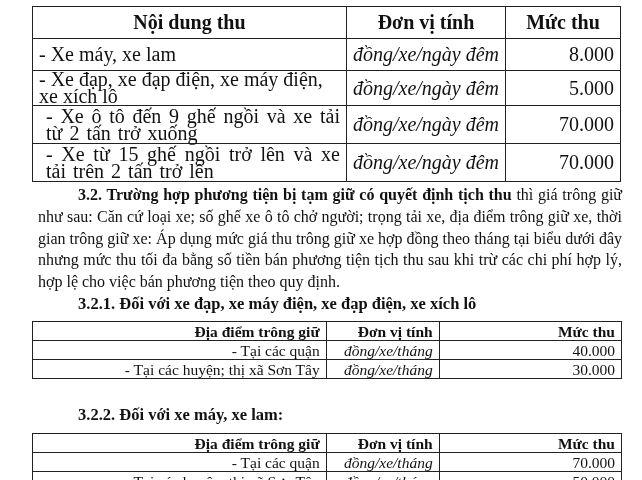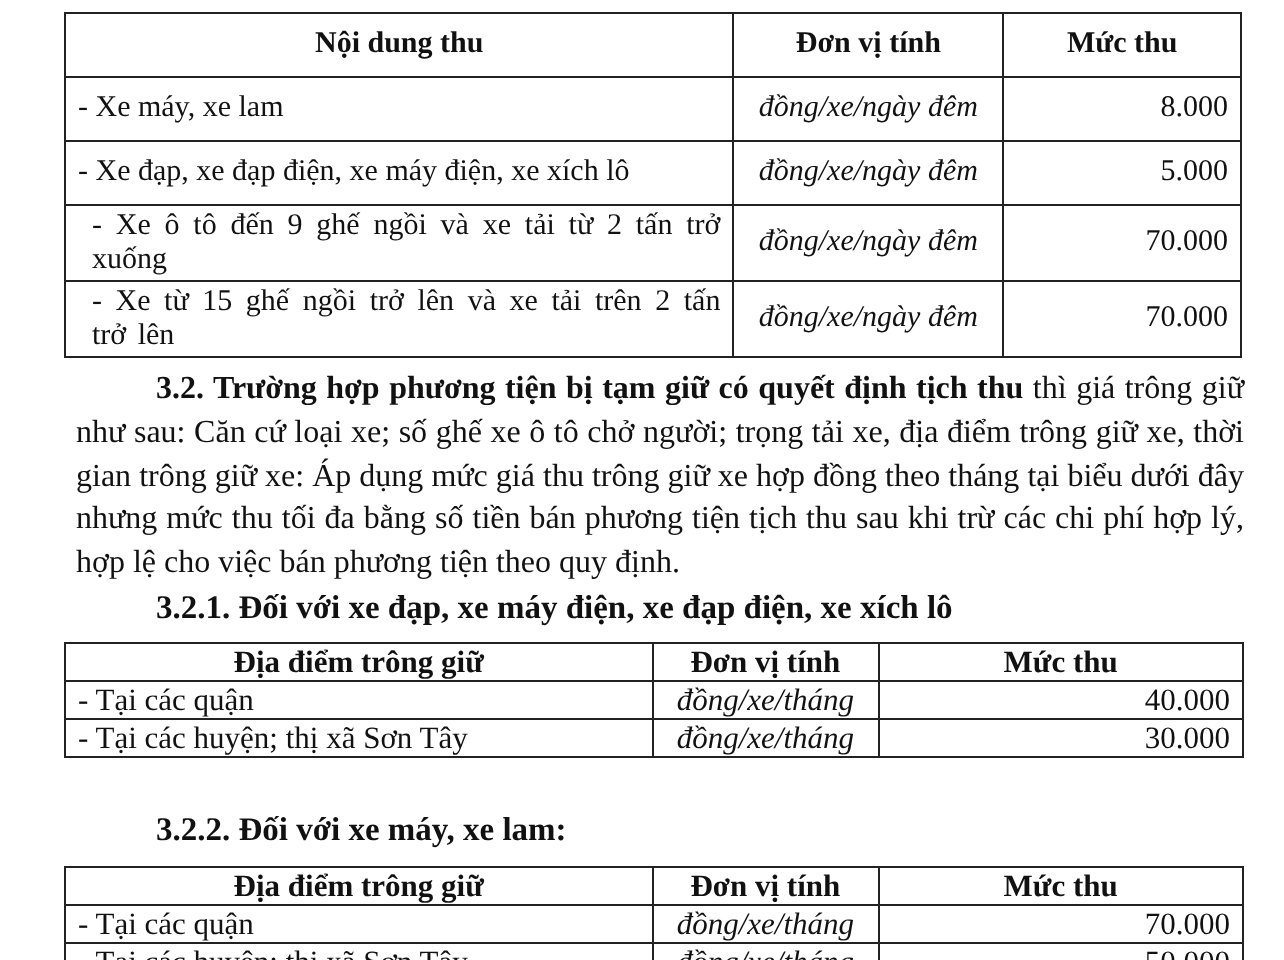--- a/index.html
+++ b/index.html
@@ -1,40 +1,40 @@
 <!DOCTYPE html>
 <html><head>
 <meta charset="utf-8">
 <style>
   html, body { margin: 0; padding: 0; background: #ffffff; }
   body {
     width: 642px; height: 480px; position: relative; overflow: hidden;
     font-family: "Liberation Serif", serif; color: #111;
   }
   table { border-collapse: collapse; position: absolute; }
-  td, th { border: 1.3px solid #222; padding: 0 6px; font-size: 15px; line-height: 17px; }
+  td, th { border: 1.3px solid #222; padding: 0 6px; font-size: 20px; line-height: 17px; }
   th { font-weight: bold; text-align: center; }
   .unit { font-style: italic; text-align: center; white-space: nowrap; }
   .amt { text-align: right; }
   #t1 { left: 32px; top: 6px; width: 589px; }
   #t1 th { height: 31px; }
   #t1 td { height: 31px; }
   #t1 .two td { height: 37px; }
   #t1 .c1 { width: 322px; }
   #t1 .c2 { width: 122px; }
   #t1 .c3 { width: 106px; }
   .wrap { text-align: justify; word-spacing: 2px; padding-left: 13px; }
   .para {
     position: absolute; left: 38px; width: 584px; font-size: 16px; line-height: 21.8px;
     text-align: justify;
   }
   .para .lead { font-weight: bold; }
   .sub { position: absolute; left: 78px; font-size: 16.5px; font-weight: bold; }
   .small { left: 32px; width: 590px; }
-  .small th, .small td { height: 18px; font-size: 15.5px; line-height: 17px; }
+  .small th, .small td { height: 18px; font-size: 15.5px; line-height: 17px; text-align: right; }
   .small .c1 { width: 282px; }
   .small .c2 { width: 100px; }
   .small .c3 { width: 170px; }
   #t2 { top: 321px; }
   #t3 { top: 433px; }
 </style>
 </head>
 <body>
 
 <table id="t1">

